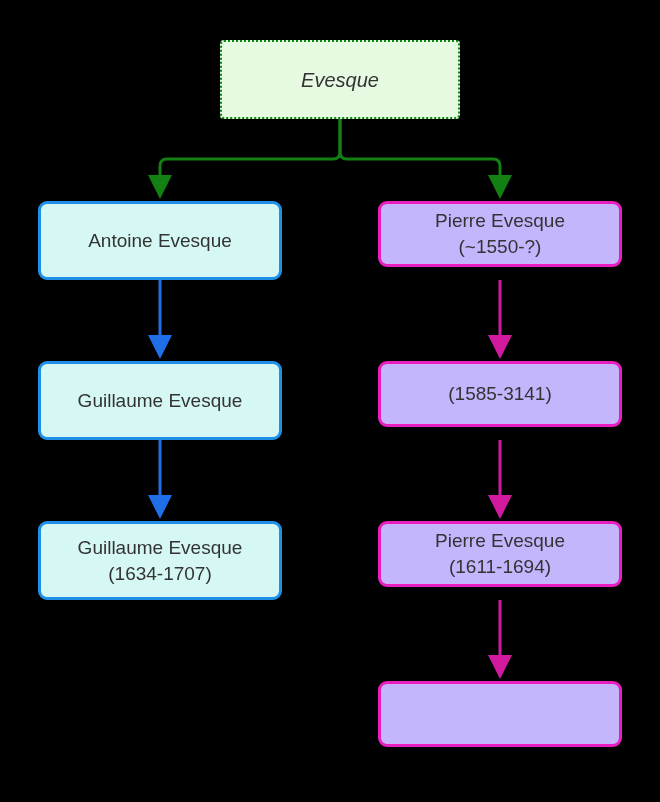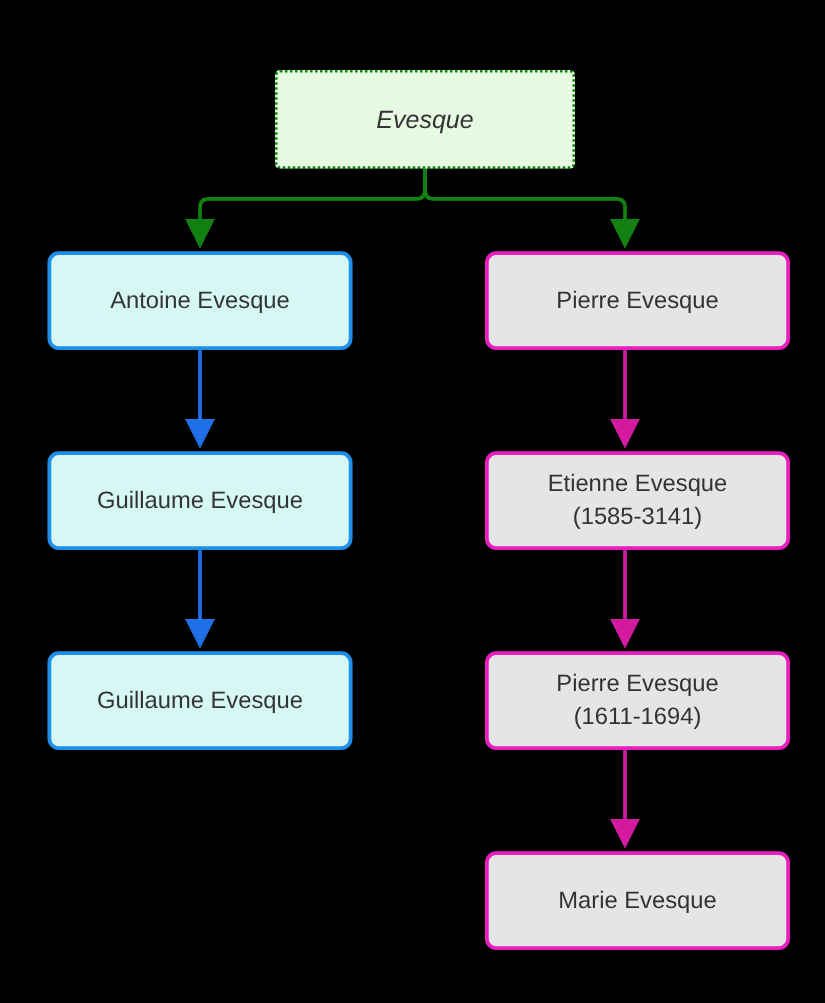--- a/index.html
+++ b/index.html
@@ -36,41 +36,41 @@
     justify-content: center;
     text-align: center;
     color: #333333;
     font-size: 19px;
     line-height: 26px;
     border-radius: 9px;
   }
   .node .line2 { display: block; }
   .node-root {
     left: 220px;
-    top: 56px;
+    top: 40px;
     width: 240px;
     height: 79px;
     background: #e5fae1;
     border: 2px dotted #0b860b;
     border-radius: 4px;
     font-style: italic;
     font-size: 20px;
   }
   .node-blue {
     width: 244px;
     height: 79px;
     left: 38px;
     background: #d6f8f4;
     border: 3px solid #1f8fe8;
   }
   .node-pink {
     width: 244px;
-    height: 79px;
-    left: 388px;
-    background: #e5e5e5;
+    height: 66px;
+    left: 378px;
+    background: #c4b5fd;
     border: 3px solid #e81ec0;
   }
   .row1 { top: 201px; }
   .row2 { top: 361px; }
   .row3 { top: 521px; }
   .row4 { top: 681px; }
 </style>
 </head>
 <body>
 
@@ -107,33 +107,33 @@
   <div class="node node-blue row1">
     <span>Antoine Evesque</span>
   </div>
 
   <div class="node node-blue row2">
     <span>Guillaume Evesque</span>
   </div>
 
   <div class="node node-blue row3">
     <span>Guillaume Evesque</span>
+    <span class="line2">(1634-1707)</span>
   </div>
 
   <div class="node node-pink row1">
     <span>Pierre Evesque</span>
+    <span class="line2">(~1550-?)</span>
   </div>
 
   <div class="node node-pink row2">
-    <span>Etienne Evesque</span>
     <span class="line2">(1585-3141)</span>
   </div>
 
   <div class="node node-pink row3">
     <span>Pierre Evesque</span>
     <span class="line2">(1611-1694)</span>
   </div>
 
   <div class="node node-pink row4">
-    <span>Marie Evesque</span>
   </div>
 
 </div>
 
 </body></html>

